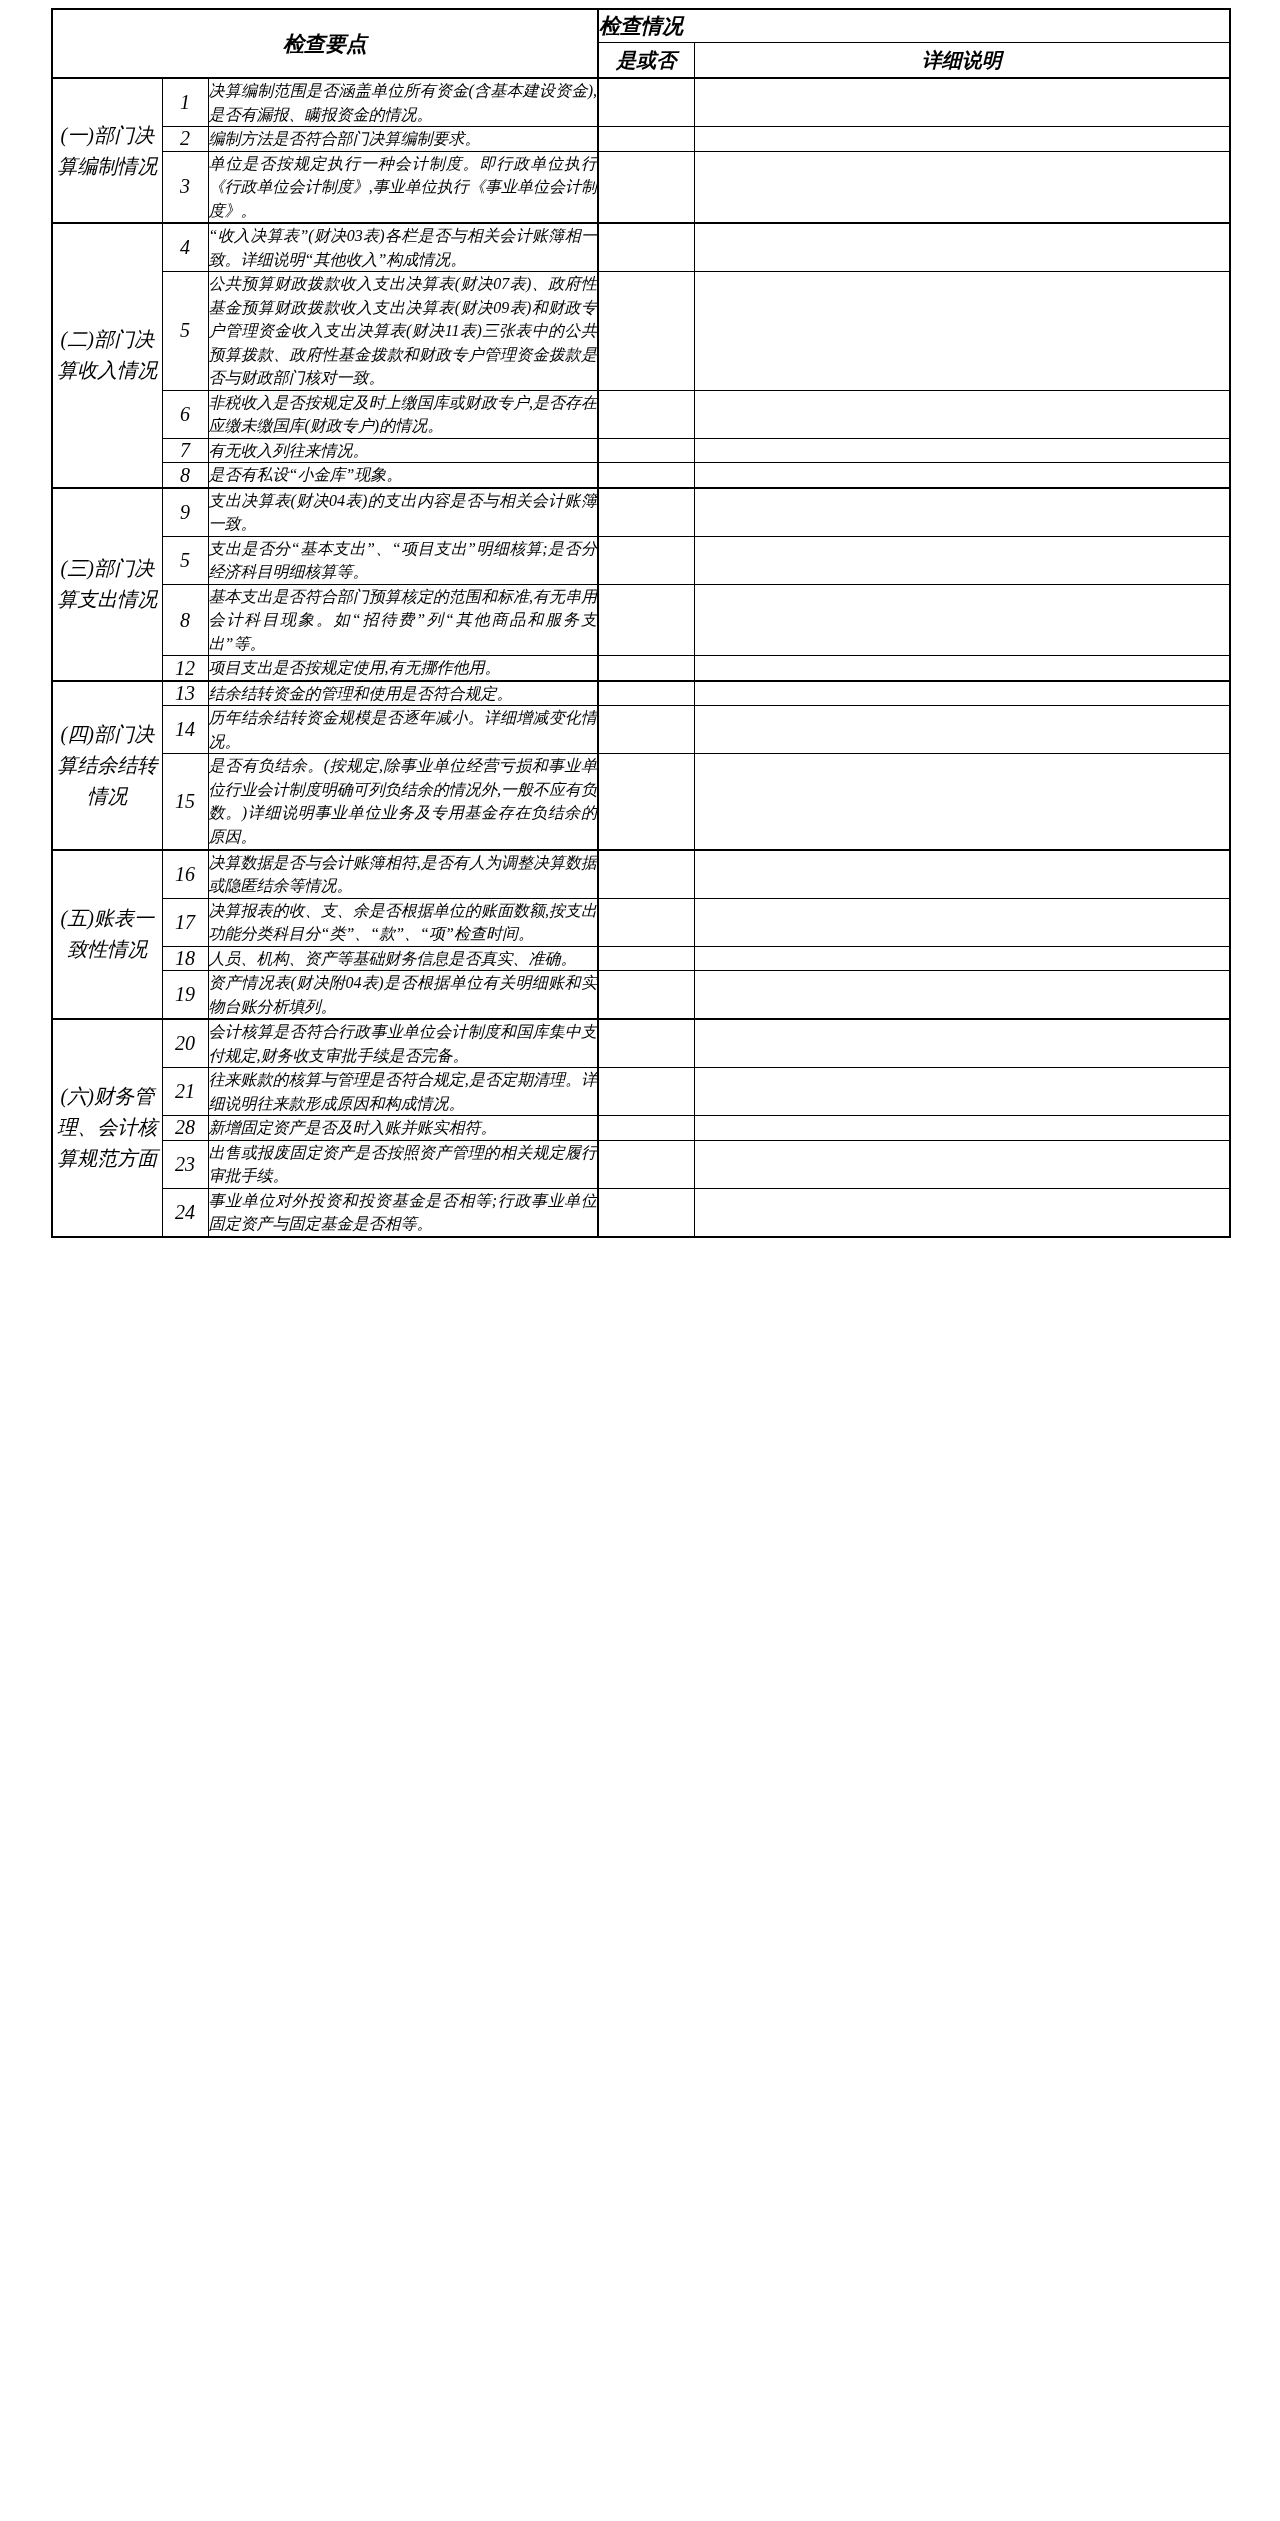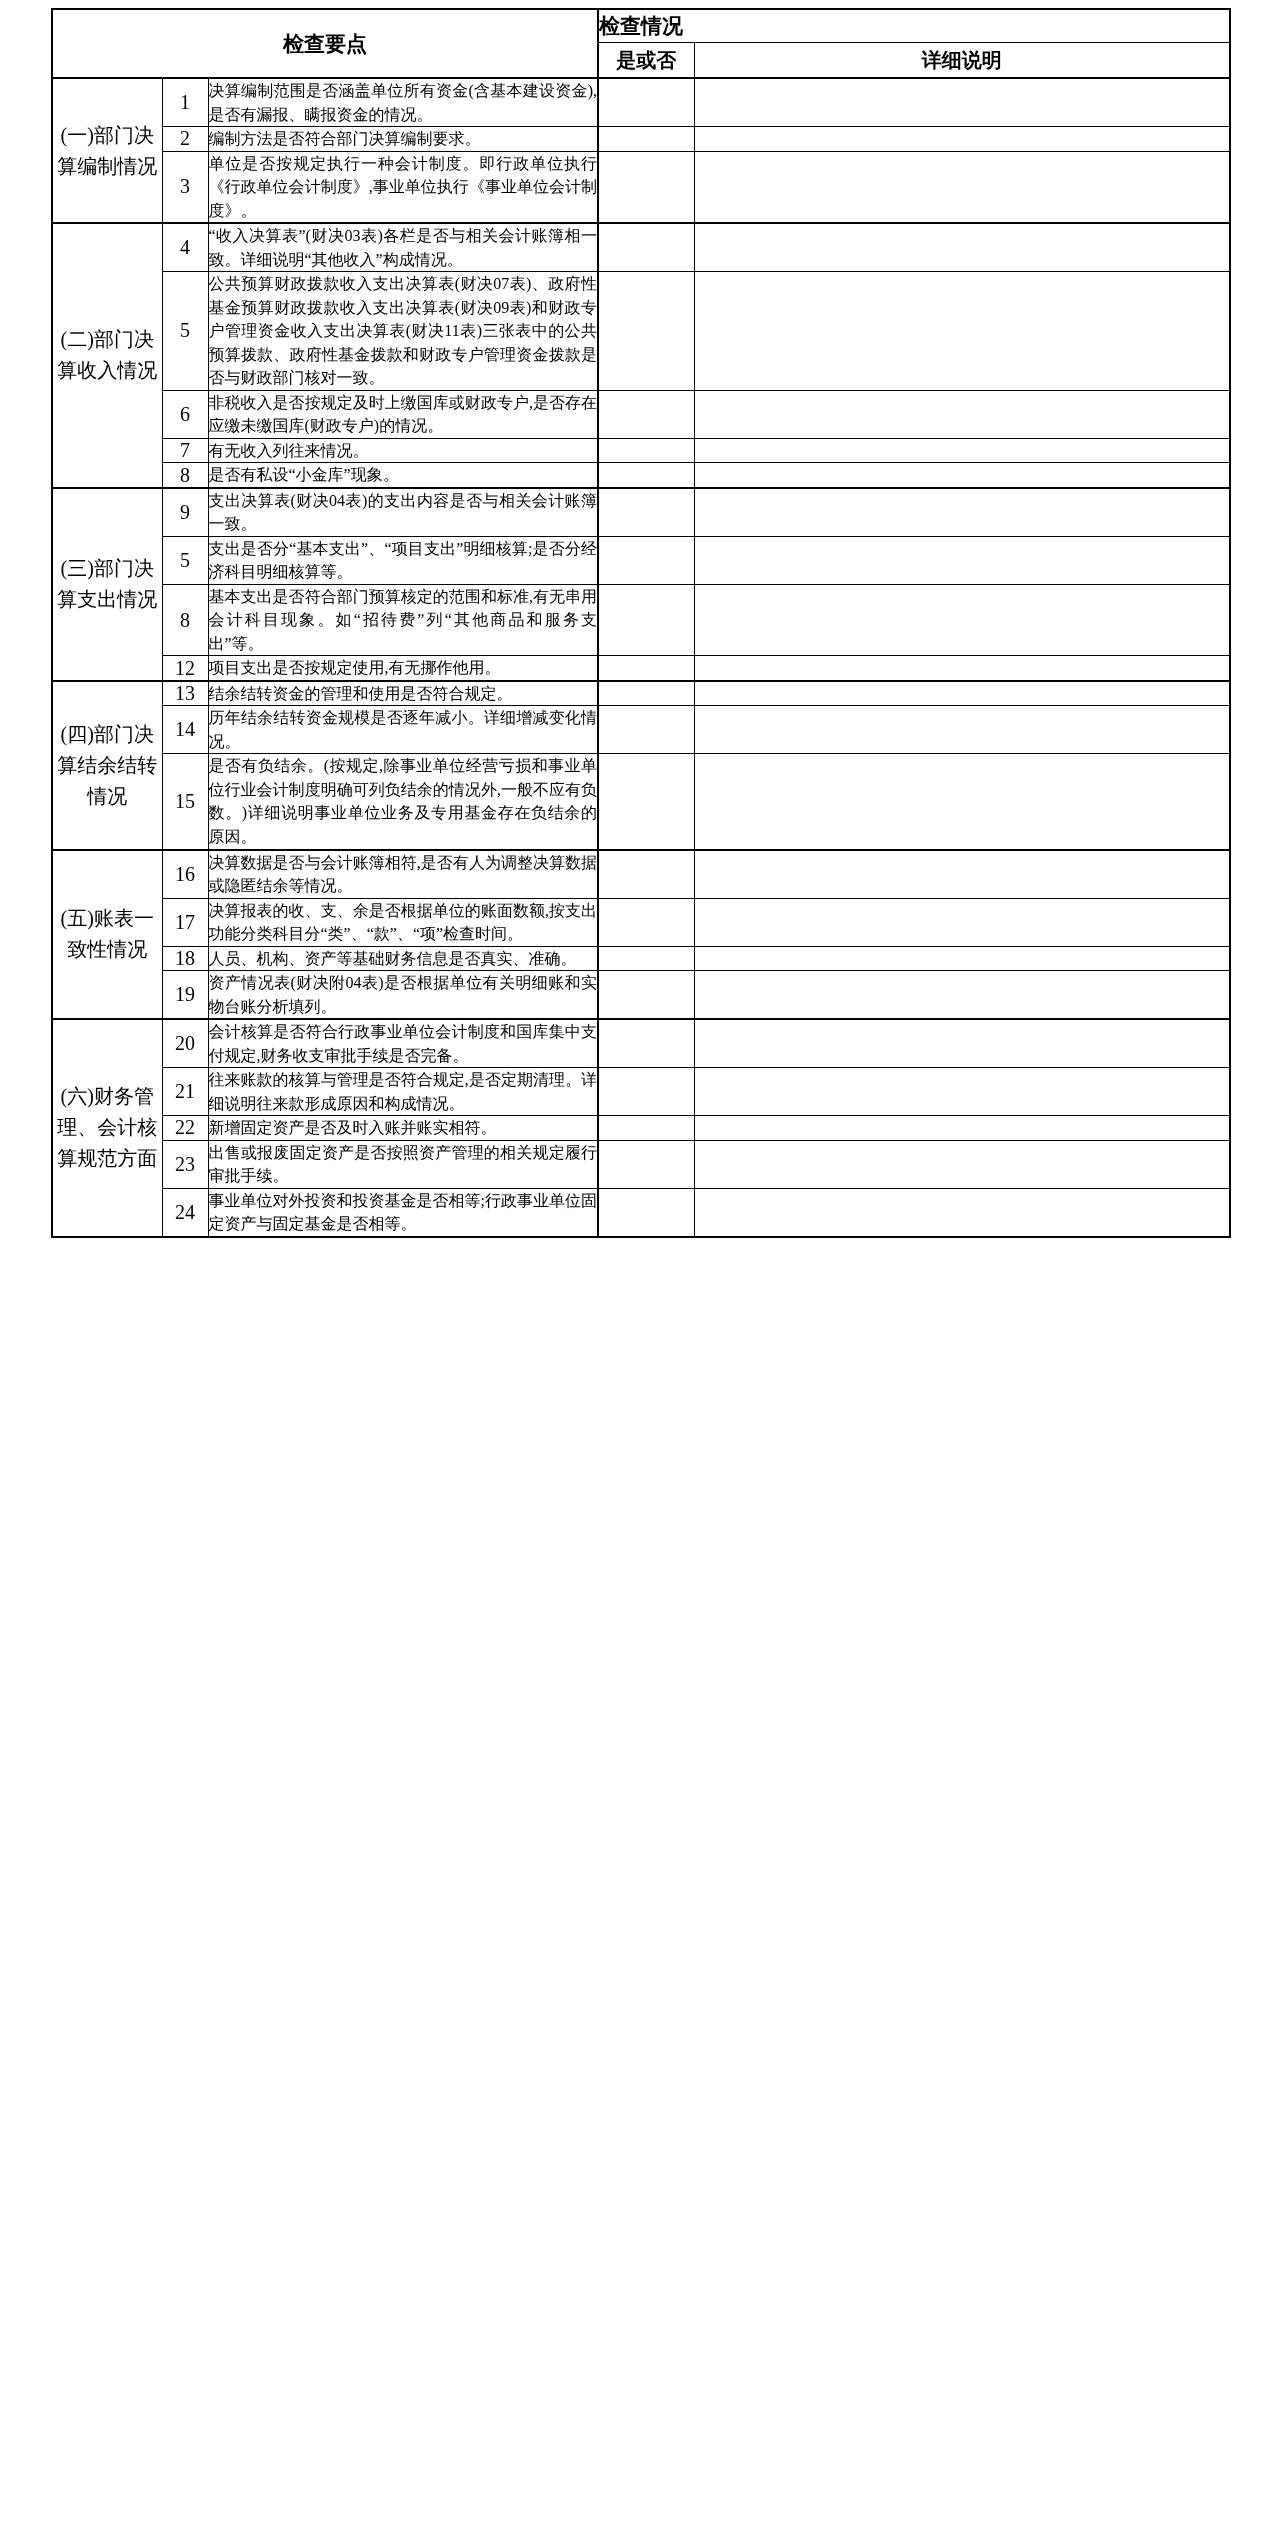--- a/index.html
+++ b/index.html
@@ -67,20 +67,21 @@
     font-size: 19px;
     white-space: nowrap;
   }
   .meta-right .gap-a { display:inline-block; width: 26px; }
   .meta-right .gap-b { display:inline-block; width: 26px; }
 
   
   .tbl-wrap {
     margin: 8px auto 0 auto;
     width: 1178px;
+    font-style: italic;
   }
   table.chk {
     border-collapse: collapse;
     table-layout: fixed;
     width: 1178px;
     border: 2px solid #000;
   }
   table.chk th, table.chk td {
     border: 1px solid #000;
     padding: 0;
@@ -291,21 +292,21 @@
             <td class="yn-cell"></td>
             <td class="desc-cell"></td>
           </tr>
           <tr>
             <td class="num-cell">21</td>
             <td class="item-cell thick-right">往来账款的核算与管理是否符合规定,是否定期清理。详细说明往来款形成原因和构成情况。</td>
             <td class="yn-cell"></td>
             <td class="desc-cell"></td>
           </tr>
           <tr>
-            <td class="num-cell">22</td>
+            <td class="num-cell">28</td>
             <td class="item-cell thick-right">新增固定资产是否及时入账并账实相符。</td>
             <td class="yn-cell"></td>
             <td class="desc-cell"></td>
           </tr>
           <tr>
             <td class="num-cell">23</td>
             <td class="item-cell thick-right">出售或报废固定资产是否按照资产管理的相关规定履行审批手续。</td>
             <td class="yn-cell"></td>
             <td class="desc-cell"></td>
           </tr>

